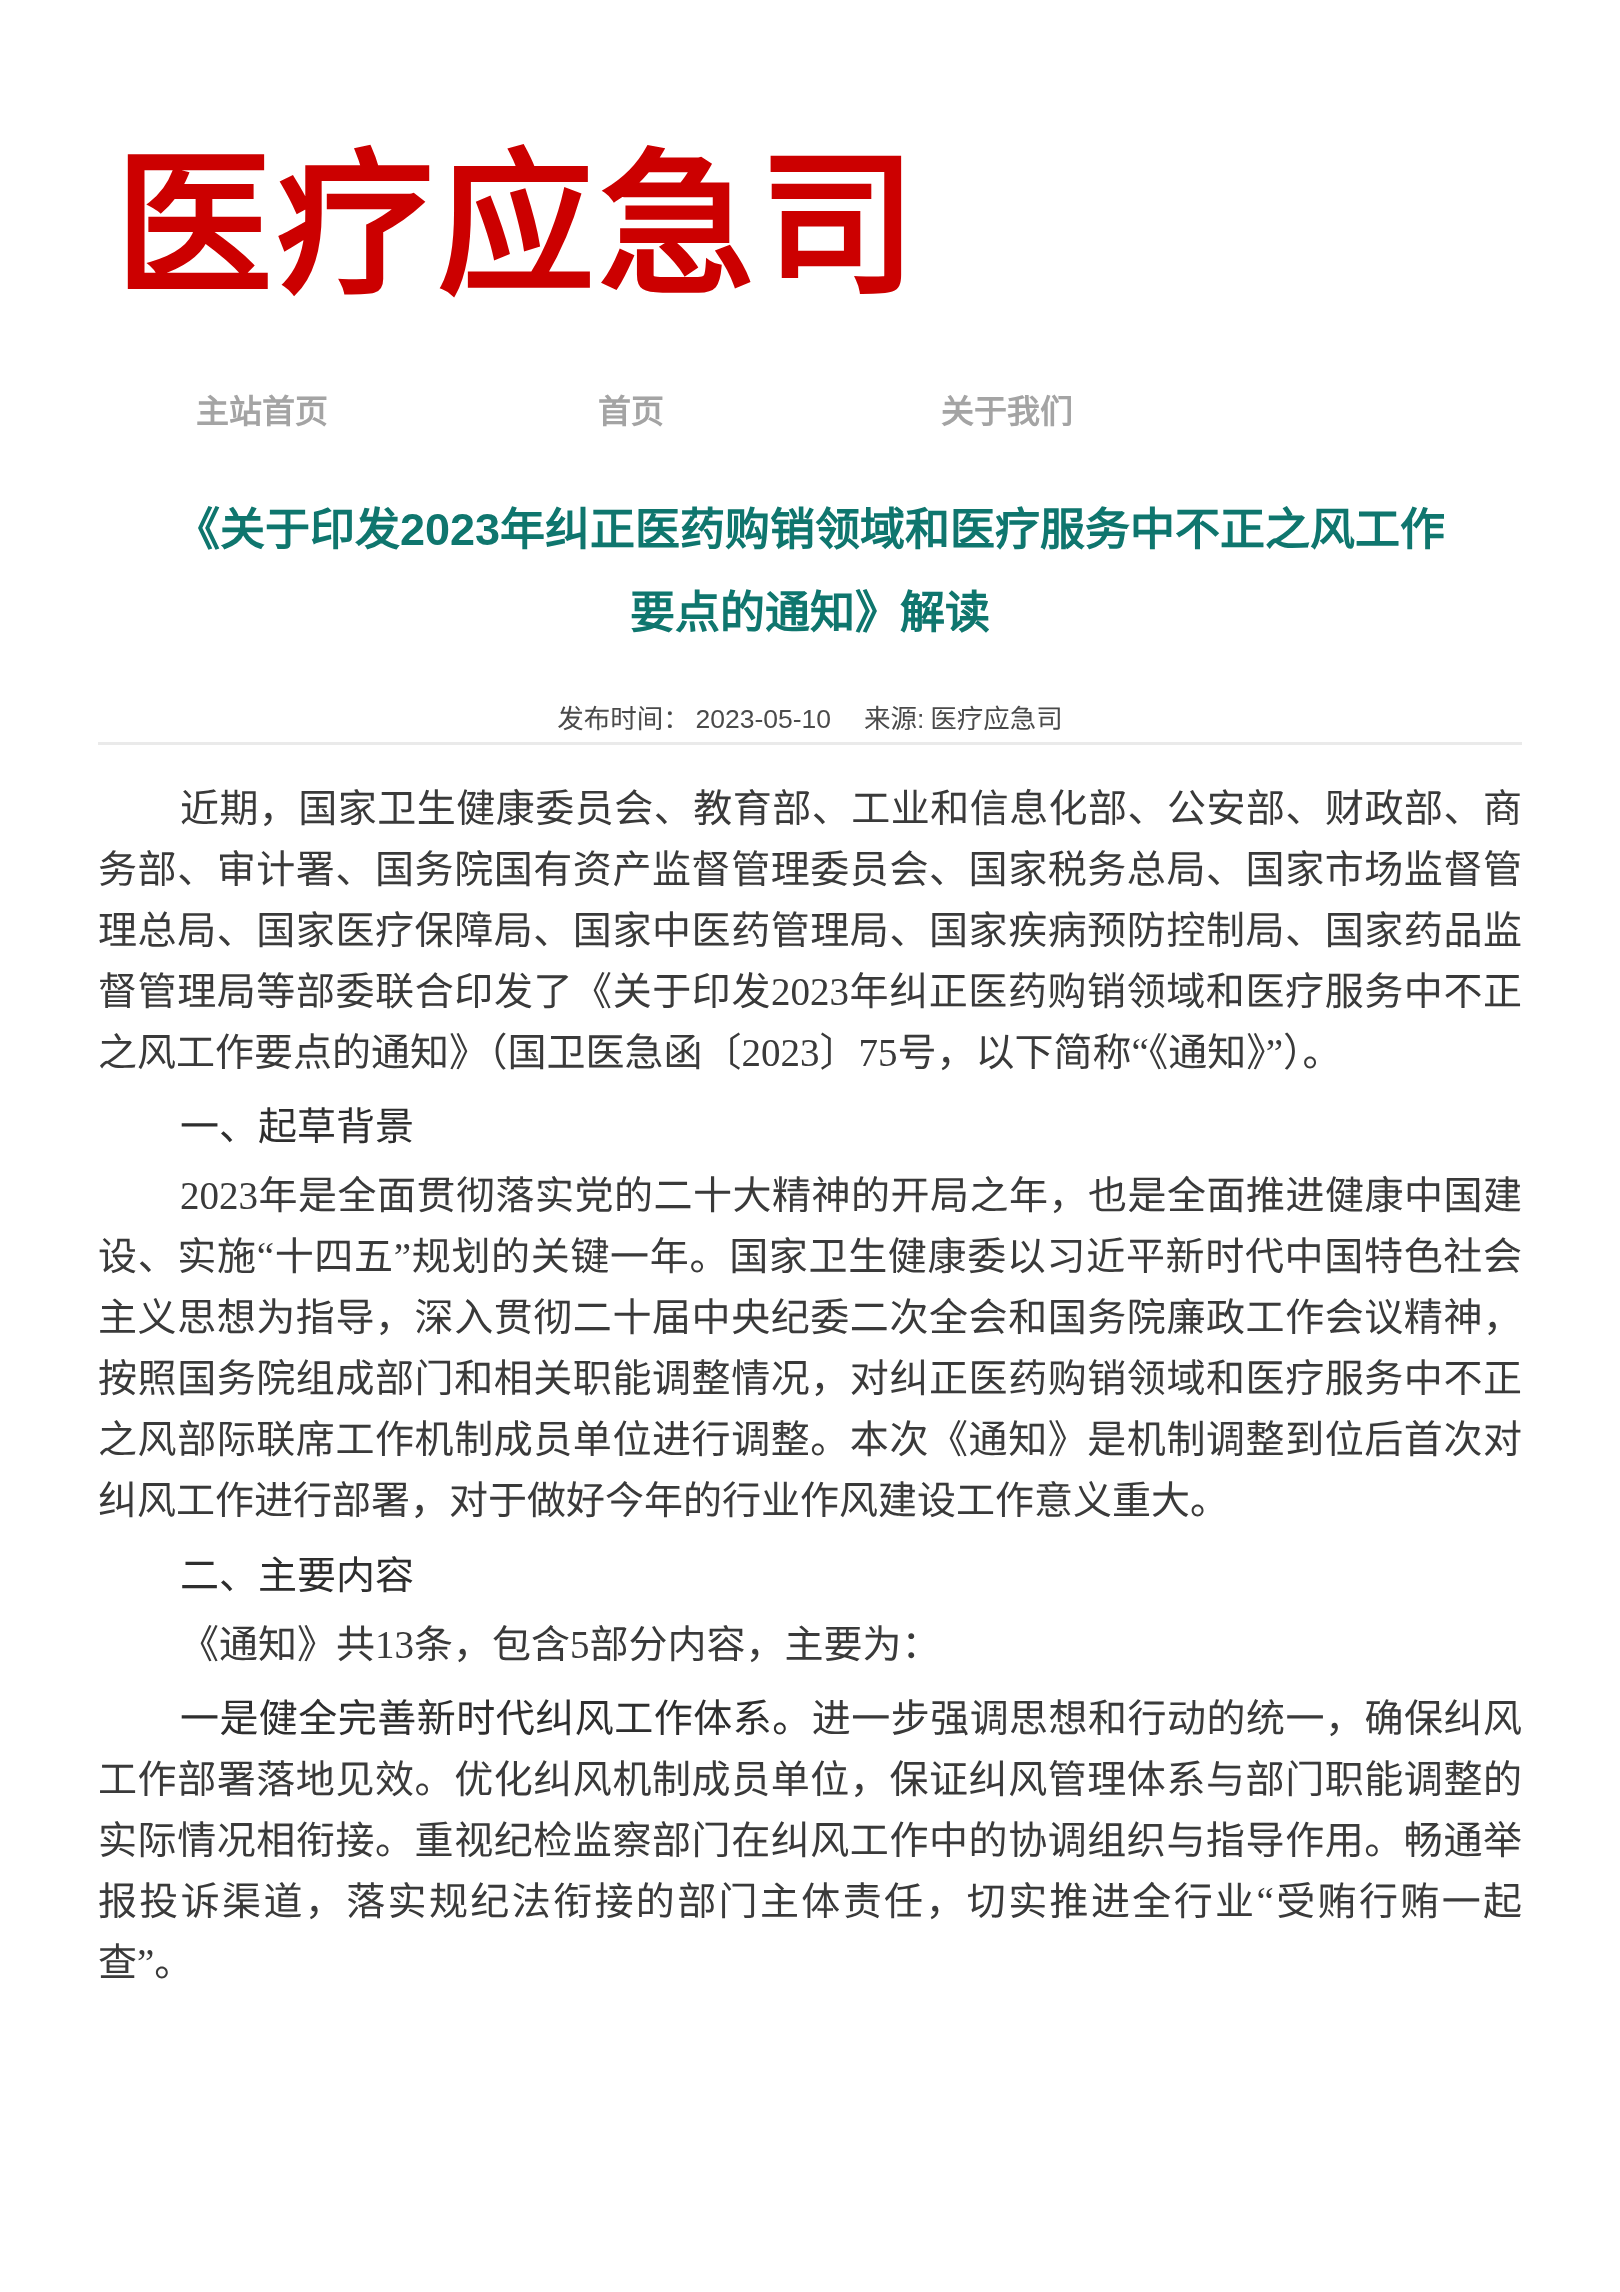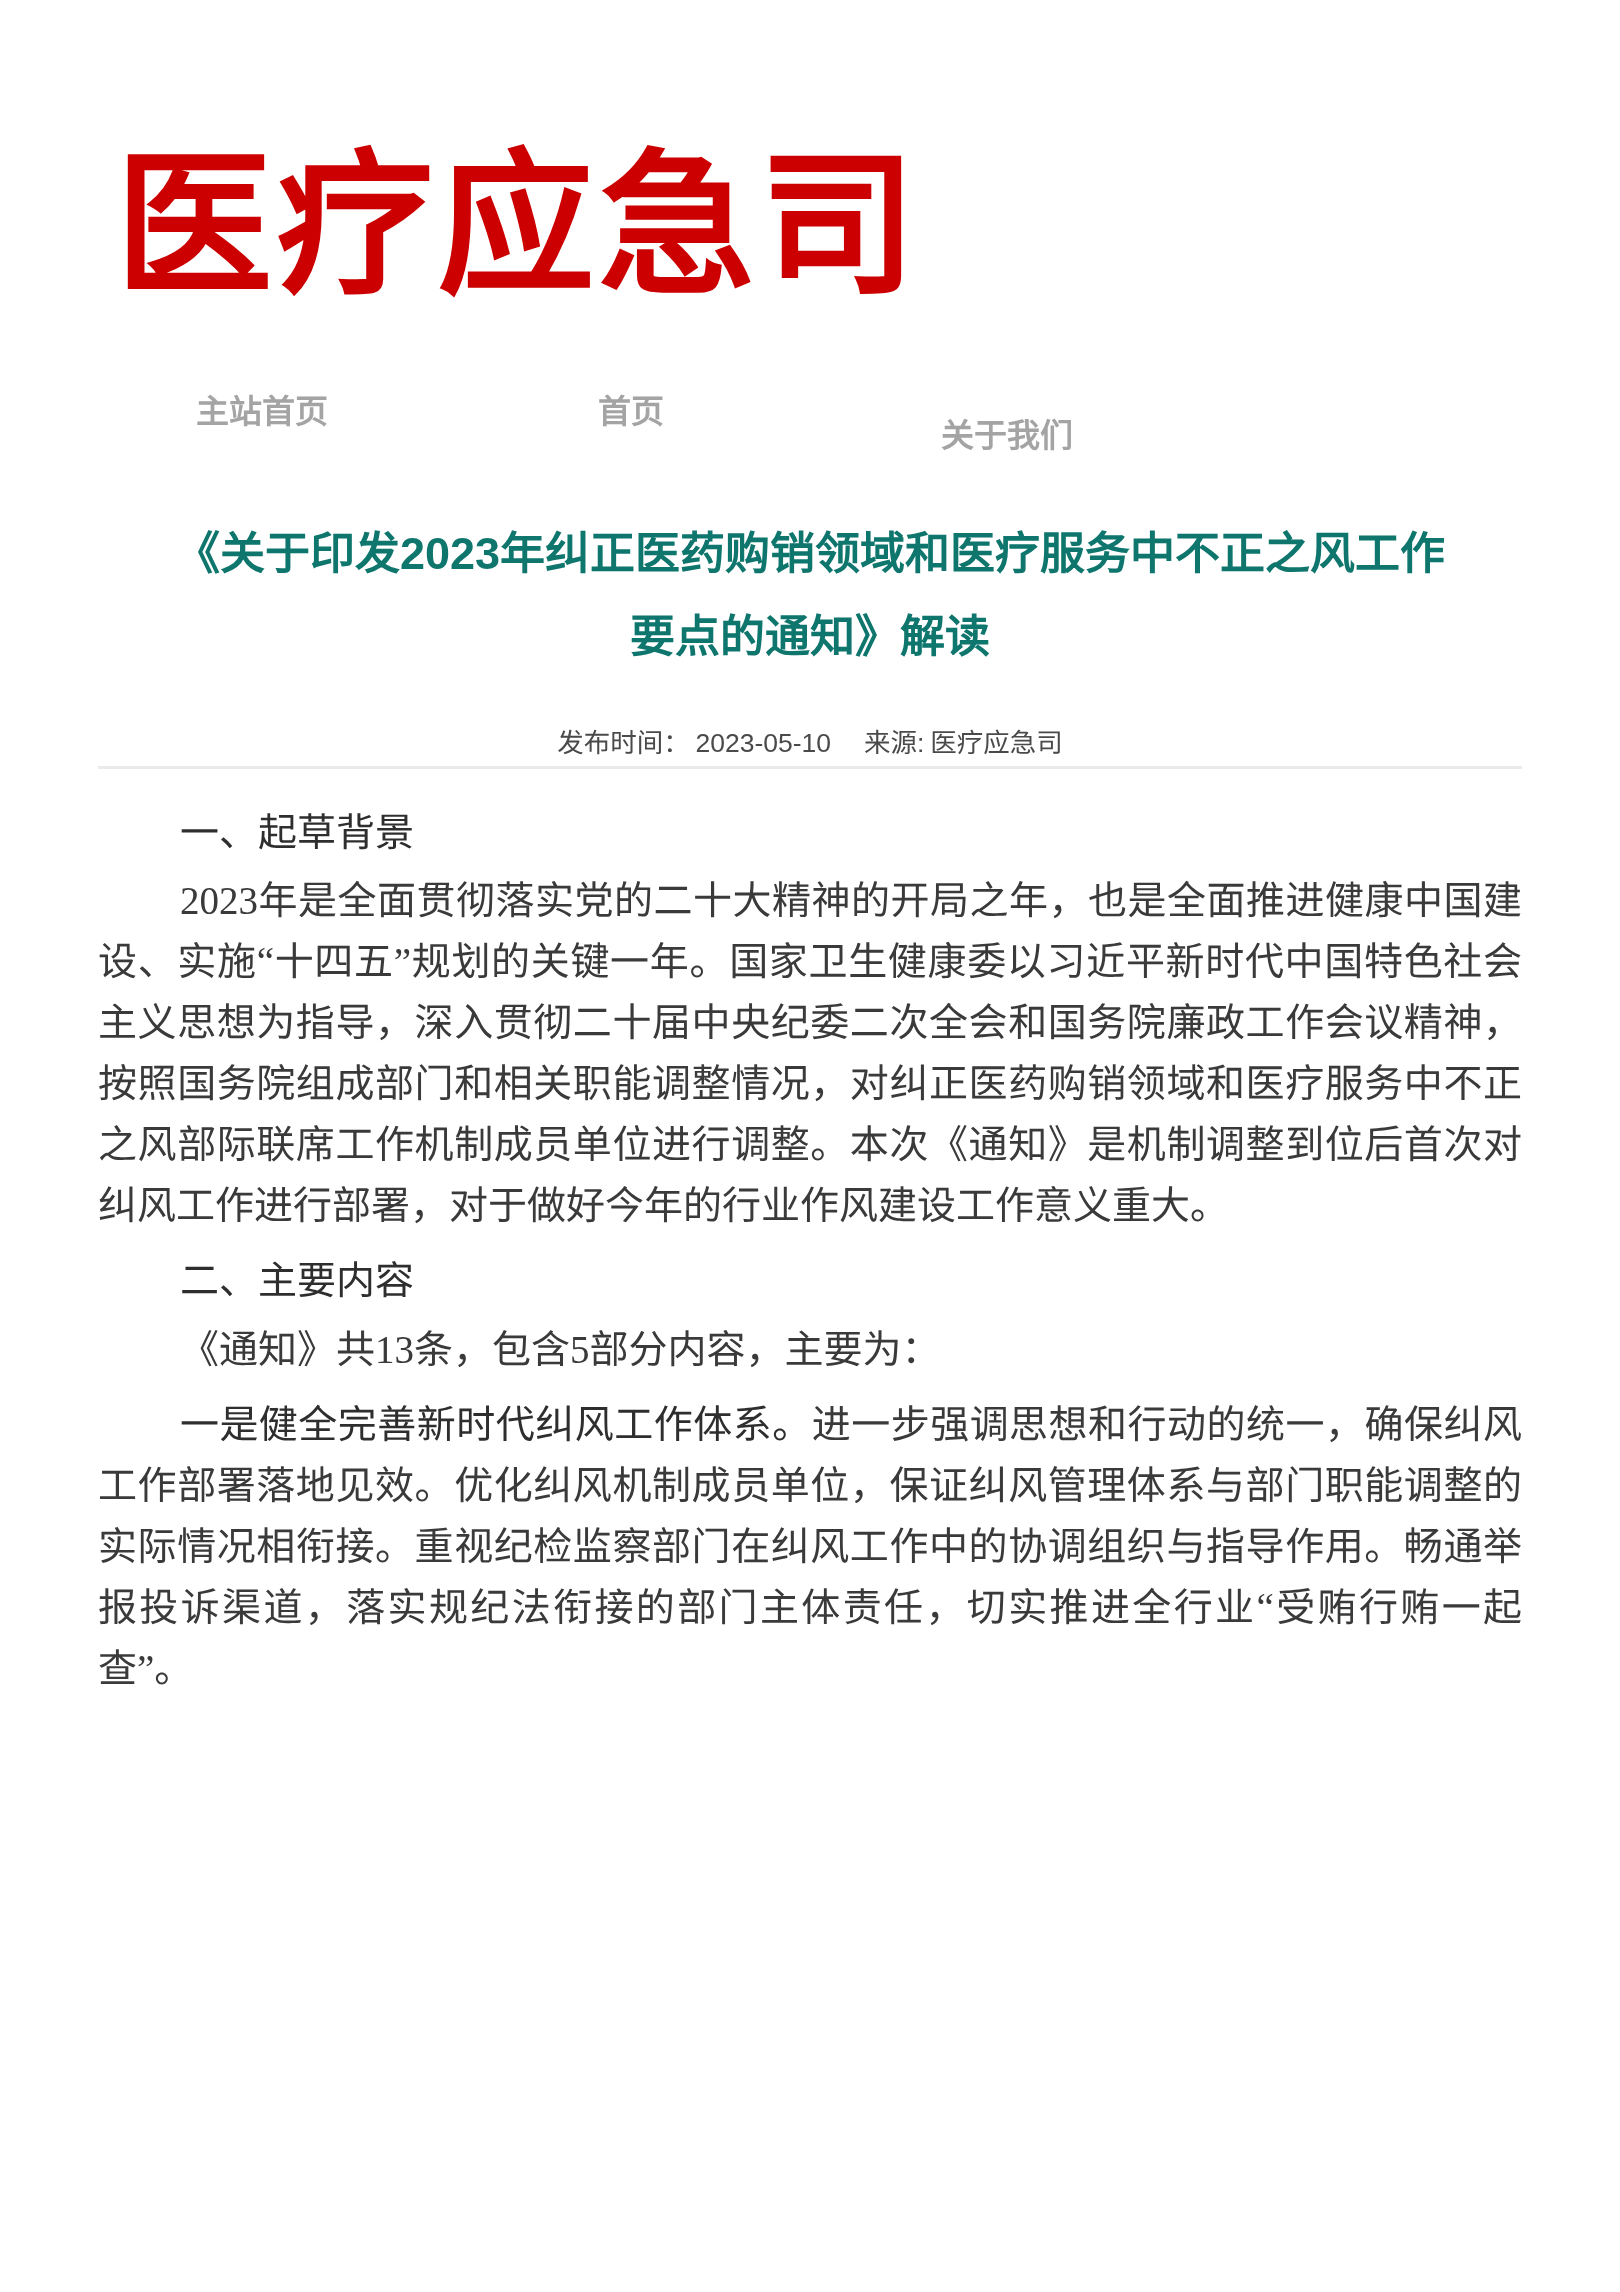--- a/index.html
+++ b/index.html
@@ -38,21 +38,21 @@
     display: flex;
     align-items: flex-start;
     padding-left: 98px;
     font-size: 33px;
     line-height: 35px;
     font-weight: bold;
     color: #A4A4A4;
   }
   .nav .slot-1 { width: 402px; }
   .nav .slot-2 { width: 343px; }
-  .nav .slot-3 { width: auto; margin-top: 24px; }
+  .nav .slot-3 { width: auto; }
   .nav-item { cursor: pointer; }
 
   
   .article-title {
     margin-top: 59px;
     text-align: center;
     color: #0f766e;
     font-weight: bold;
     font-size: 45px;
     line-height: 83px;
@@ -129,20 +129,21 @@
   </h1>
 
   <div class="meta">
     <span>发布时间：</span><span class="meta-value">2023-05-10</span><span class="source-group">来源:</span><span class="meta-value">医疗应急司</span>
   </div>
 
   <div class="divider"></div>
 
   <div class="article-body">
 
+    <p>近期，国家卫生健康委员会、教育部、工业和信息化部、公安部、财政部、商务部、审计署、国务院国有资产监督管理委员会、国家税务总局、国家市场监督管理总局、国家医疗保障局、国家中医药管理局、国家疾病预防控制局、国家药品监督管理局等部委联合印发了《关于印发2023年纠正医药购销领域和医疗服务中不正之风工作要点的通知》（国卫医急函〔2023〕75号，以下简称“《通知》”）。</p>
 
     <h3 class="section-heading">一、起草背景</h3>
 
     <p>2023年是全面贯彻落实党的二十大精神的开局之年，也是全面推进健康中国建设、实施“十四五”规划的关键一年。国家卫生健康委以习近平新时代中国特色社会主义思想为指导，深入贯彻二十届中央纪委二次全会和国务院廉政工作会议精神，按照国务院组成部门和相关职能调整情况，对纠正医药购销领域和医疗服务中不正之风部际联席工作机制成员单位进行调整。本次《通知》是机制调整到位后首次对纠风工作进行部署，对于做好今年的行业作风建设工作意义重大。</p>
 
     <h3 class="section-heading">二、主要内容</h3>
 
     <p>《通知》共13条，包含5部分内容，主要为：</p>
 
     <p><span class="lead-bold">一是健全完善新时代纠风工作体系。</span><span>进一步强调思想和行动的统一，确保纠风工作部署落地见效。优化纠风机制成员单位，保证纠风管理体系与部门职能调整的实际情况相衔接。重视纪检监察部门在纠风工作中的协调组织与指导作用。畅通举报投诉渠道，落实规纪法衔接的部门主体责任，切实推进全行业“受贿行贿一起查”。</span></p>

